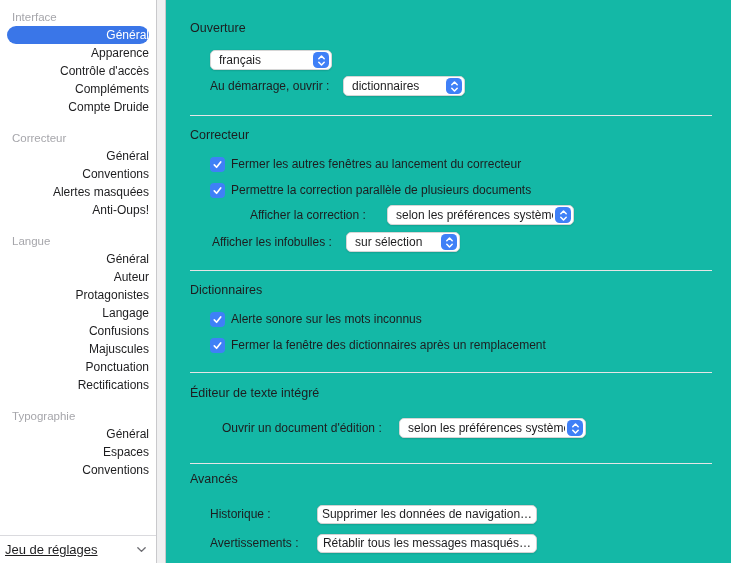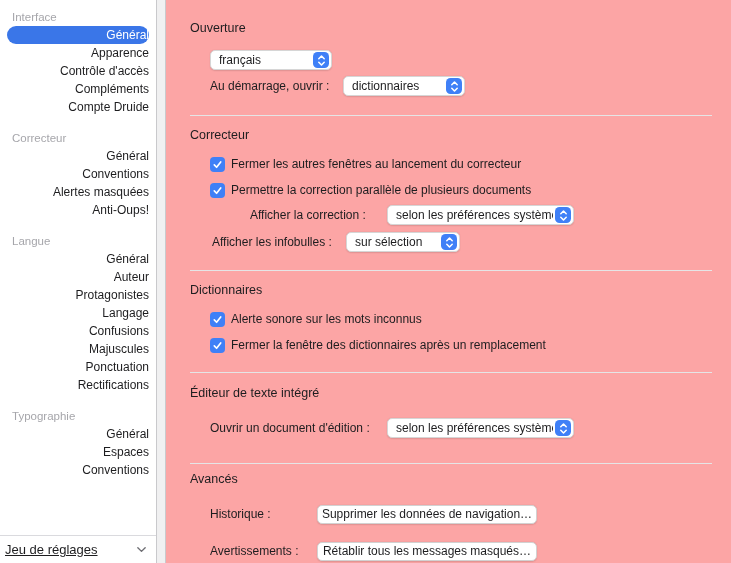--- a/index.html
+++ b/index.html
@@ -3,21 +3,21 @@
 <meta charset="utf-8">
 <style>
   html,body{margin:0;padding:0;background:#fff;}
   body{
     font-family:"Liberation Sans", sans-serif;
     color:#1d1d1f;
     -webkit-font-smoothing:antialiased;
   }
   .window{
     width:731px;height:563px;
-    display:flex;overflow:hidden;background:#fca5a5;
+    display:flex;overflow:hidden;background:#14b8a6;
     position:relative;
   }
   
   .sidebar{
     width:156px;min-width:156px;
     display:flex;flex-direction:column;justify-content:space-between;
     background:#fff;
   }
   .side-list{padding-top:8px;}
   .side-header{
@@ -232,21 +232,21 @@
             <path d="M2.5 6.5 L5 9 L9.5 3.2" stroke="#fff" stroke-width="1.8" fill="none" stroke-linecap="round" stroke-linejoin="round"></path>
           </svg>
       </span>
       <span class="cblabel">Fermer la fenêtre des dictionnaires après un remplacement</span>
     </div>
 
     <div class="hr" style="margin-top:18px"></div>
 
     <h2 class="sec-title" style="margin-top:13px">Éditeur de texte intégré</h2>
 
-    <div class="row" style="margin-top:17px;margin-left:20px">
+    <div class="row" style="margin-top:17px;margin-left:32px">
       <span class="rlabel" style="width:177px">Ouvrir un document d'édition :</span>
       <div class="popup" style="width:187px;padding-right:20px">
         <span class="pv">selon les préférences système</span>
         <span class="cap">
           <svg width="9" height="13" viewBox="0 0 10 14">
               <path d="M2 5 L5 2 L8 5" stroke="#fff" stroke-width="1.7" fill="none" stroke-linecap="round" stroke-linejoin="round"></path>
               <path d="M2 9 L5 12 L8 9" stroke="#fff" stroke-width="1.7" fill="none" stroke-linecap="round" stroke-linejoin="round"></path>
             </svg>
         </span>
       </div>
@@ -254,19 +254,19 @@
 
     <div class="hr" style="margin-top:25px"></div>
 
     <h2 class="sec-title" style="margin-top:8px">Avancés</h2>
 
     <div class="row" style="margin-top:17px;margin-left:20px">
       <span class="rlabel" style="width:107px">Historique :</span>
       <button class="btn" style="width:220px">Supprimer les données de navigation…</button>
     </div>
 
-    <div class="row" style="margin-top:17px;margin-left:20px">
+    <div class="row" style="margin-top:9px;margin-left:20px">
       <span class="rlabel" style="width:107px">Avertissements :</span>
       <button class="btn" style="width:220px">Rétablir tous les messages masqués…</button>
     </div>
 
   </main>
 </div>
 
 </body></html>

